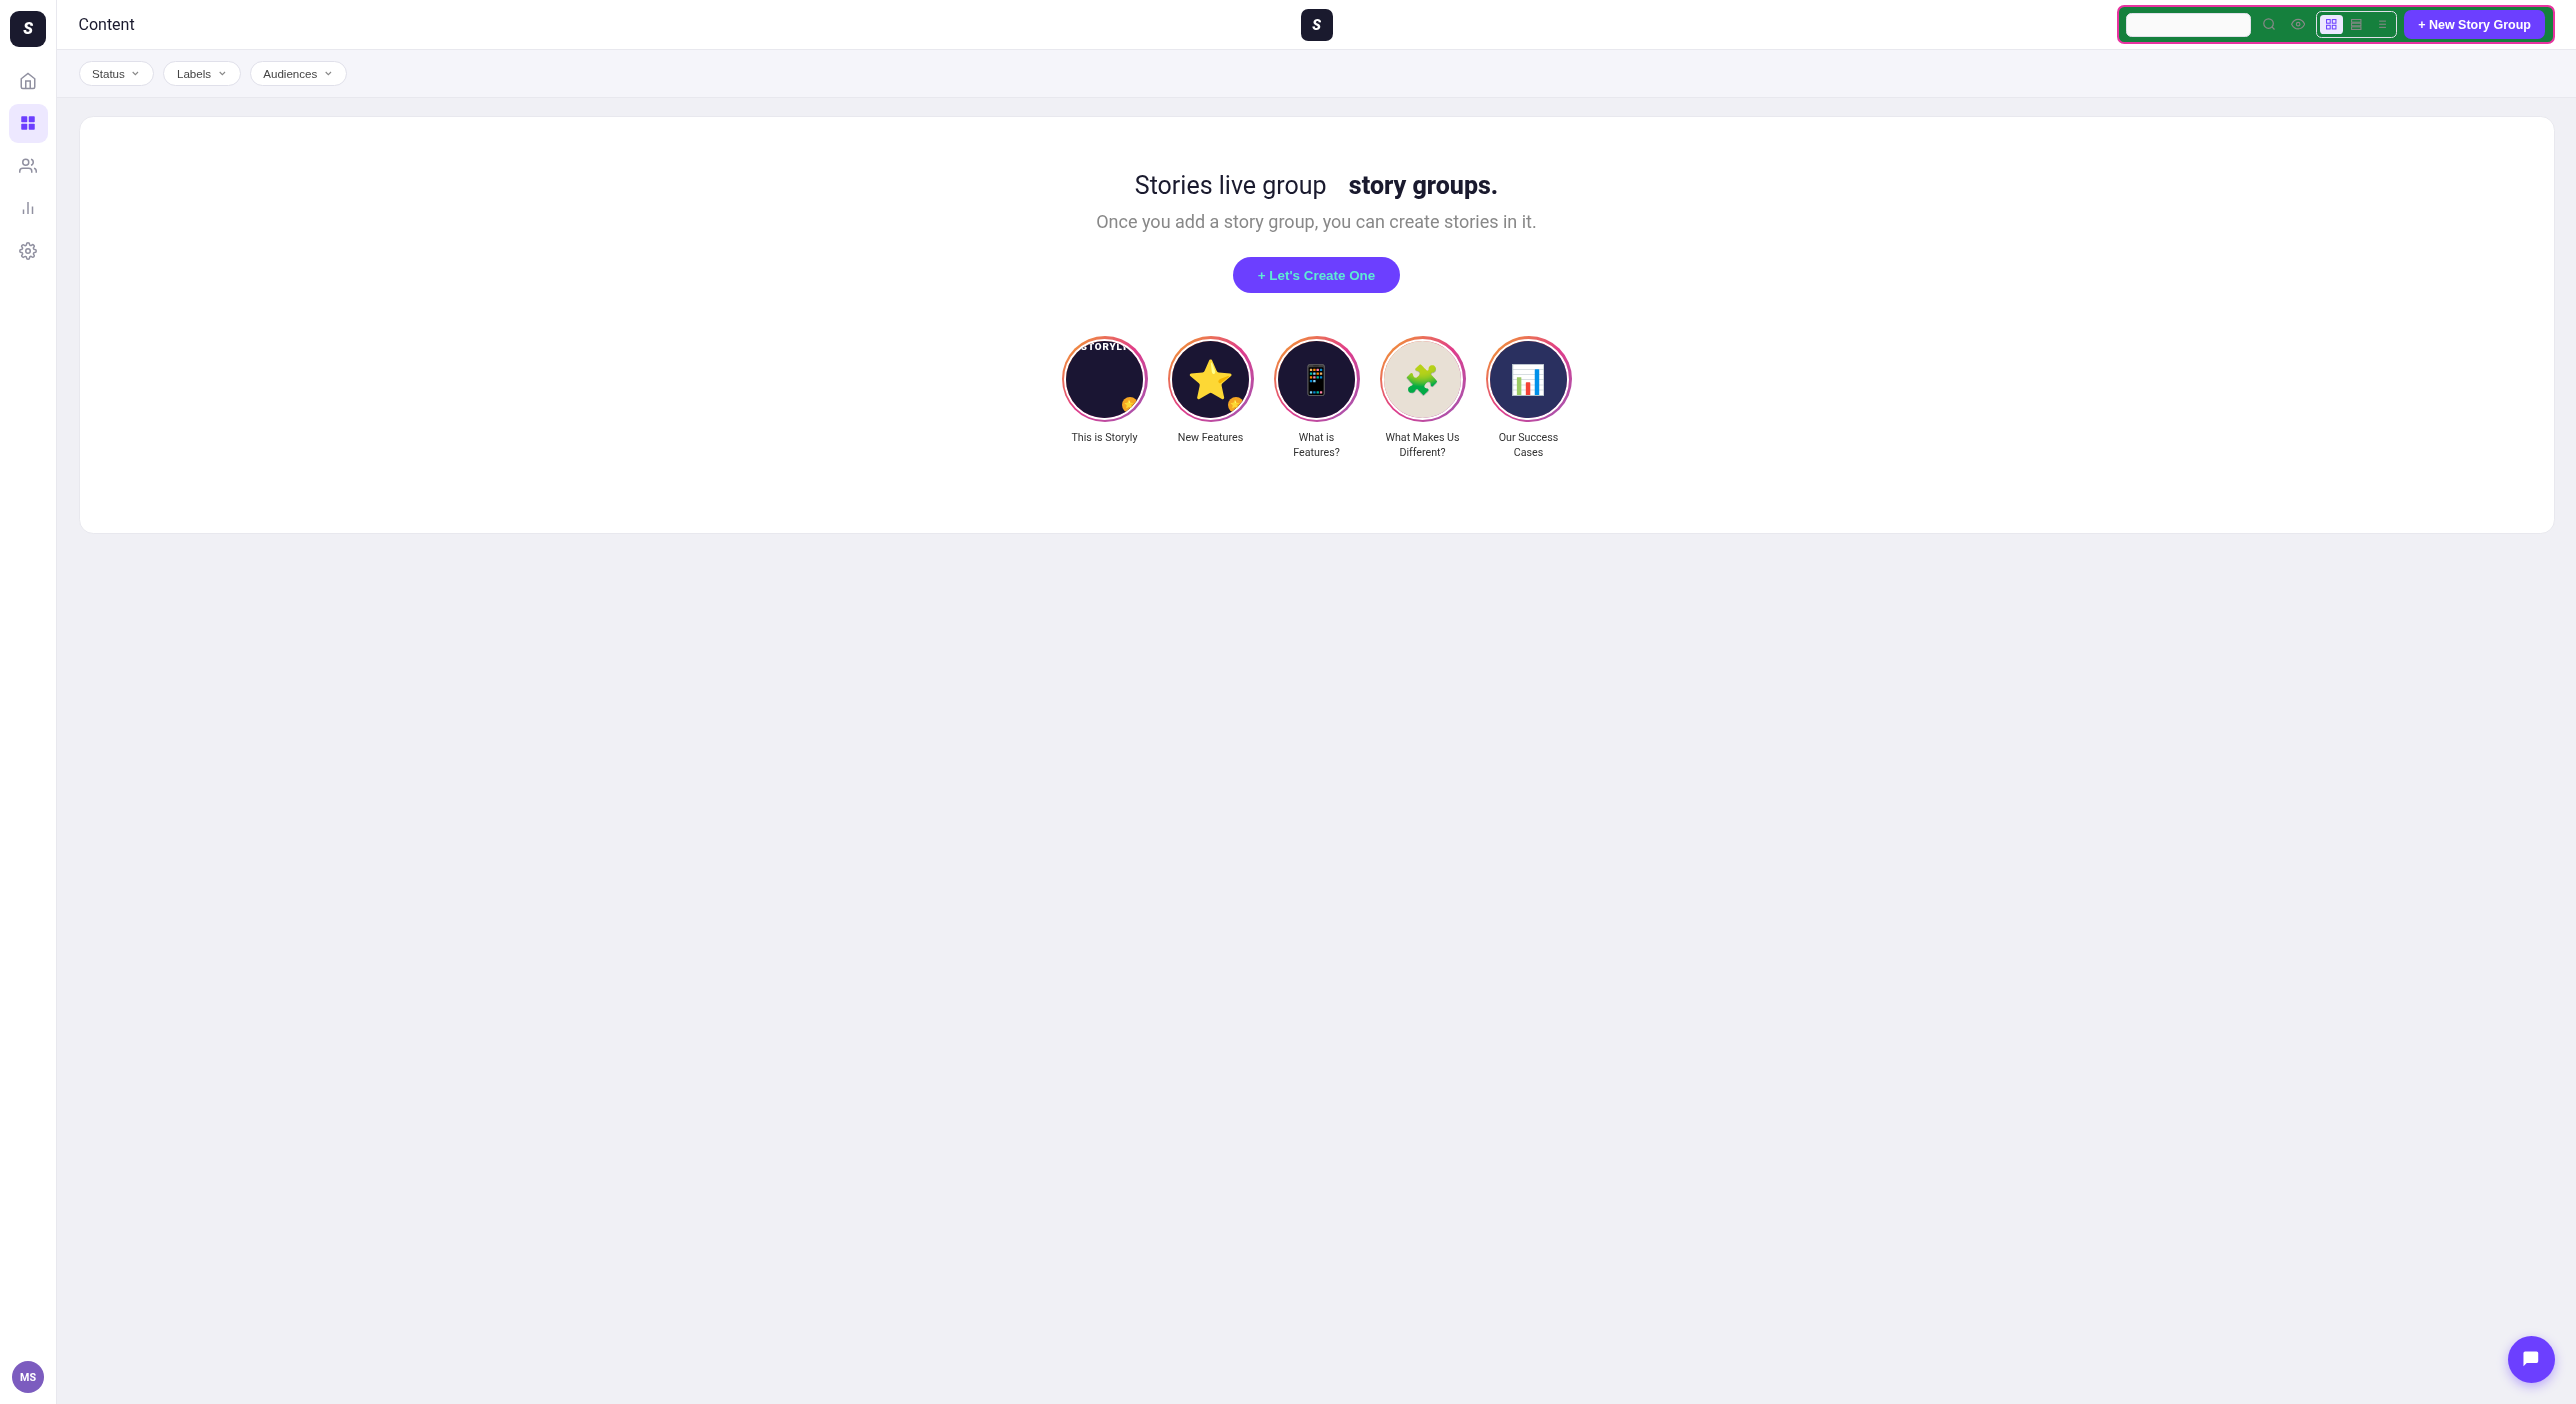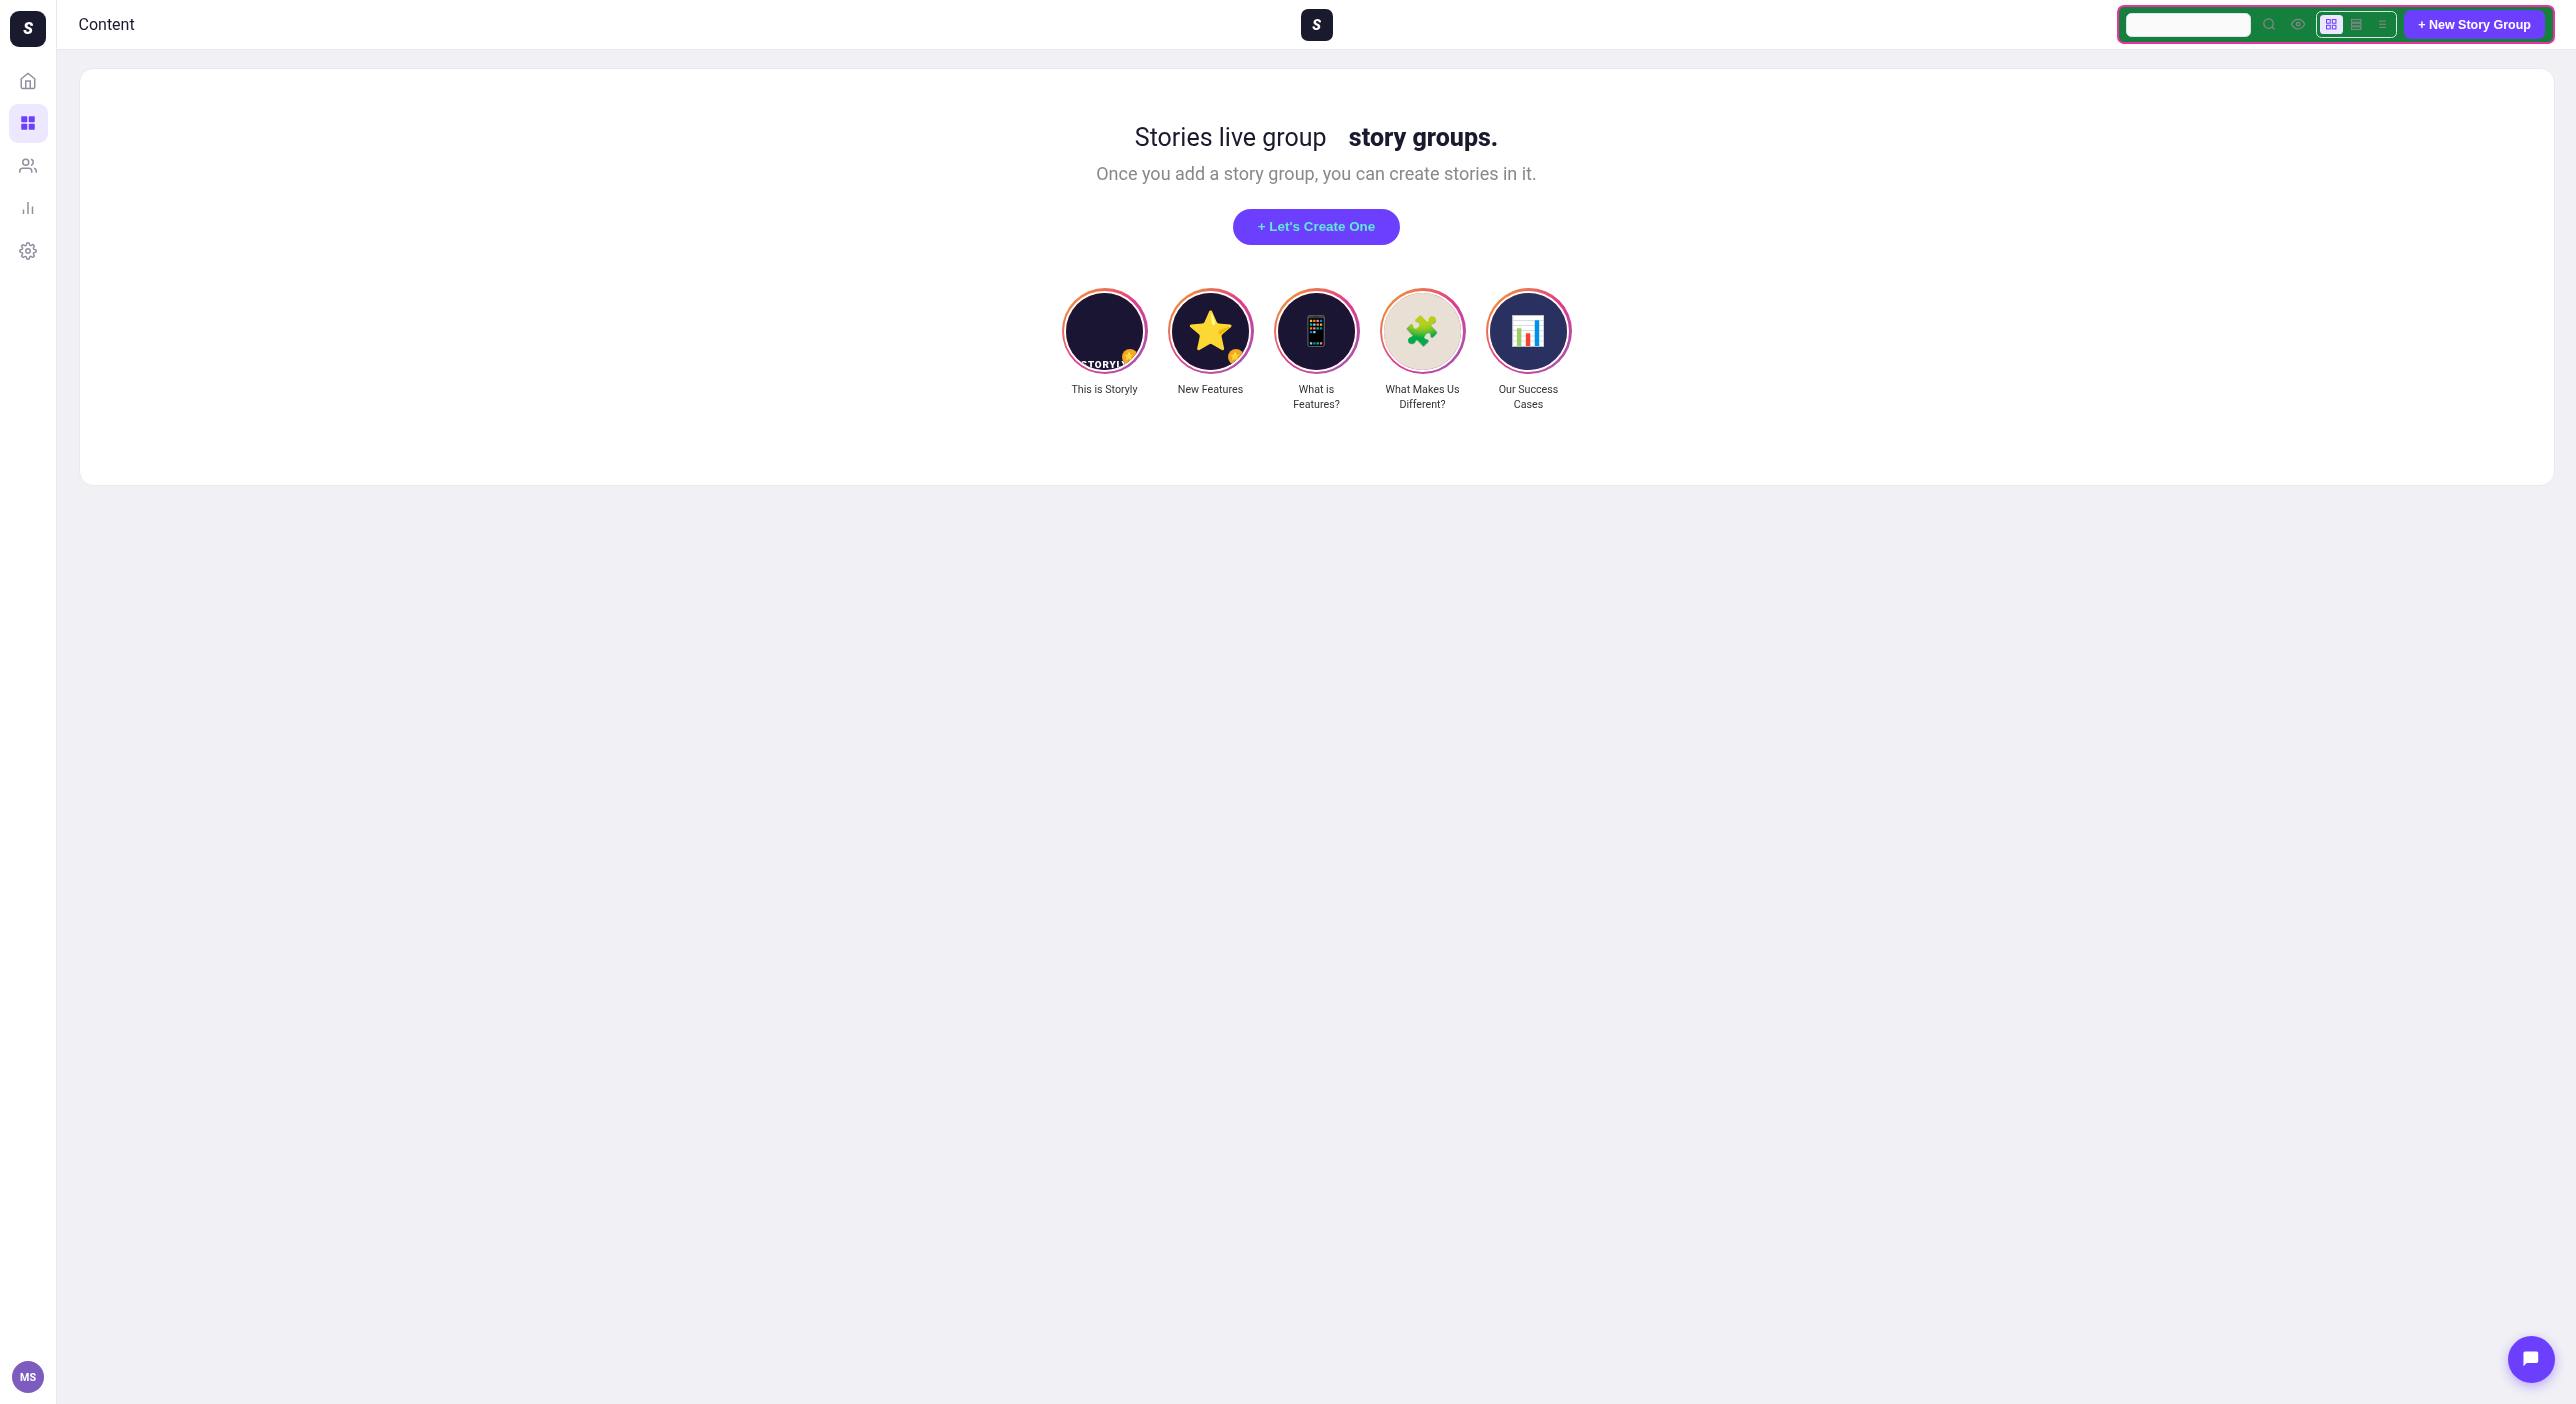--- a/index.html
+++ b/index.html
@@ -293,21 +293,21 @@
     }
 
     
     .circle-storyly {
       background: #1a1533;
       width: 100%;
       height: 100%;
       display: flex;
       flex-direction: column;
       align-items: center;
-      justify-content: flex-end;
+      justify-content: flex-start;
       position: relative;
     }
     .circle-storyly-text {
       color: #fff;
       font-weight: 900;
       font-size: 9.8px;
       letter-spacing: 0.9px;
     }
     .circle-badge {
       position: absolute;
@@ -490,20 +490,40 @@
             <line x1="3" y1="6" x2="3.01" y2="6"></line>
               <line x1="3" y1="12" x2="3.01" y2="12"></line>
               <line x1="3" y1="18" x2="3.01" y2="18"></line>
           </svg>
         </button>
       </div>
       <button class="new-story-btn">+ New Story Group</button>
     </div>
   </div>
 
+  <div class="filter-bar">
+    <button class="filter-btn">
+      <span>Status</span>
+      <svg viewBox="0 0 24 24" fill="none" stroke="currentColor" stroke-width="2.5">
+          <polyline points="6 9 12 15 18 9"></polyline>
+        </svg>
+    </button>
+    <button class="filter-btn">
+      <span>Labels</span>
+      <svg viewBox="0 0 24 24" fill="none" stroke="currentColor" stroke-width="2.5">
+          <polyline points="6 9 12 15 18 9"></polyline>
+        </svg>
+    </button>
+    <button class="filter-btn">
+      <span>Audiences</span>
+      <svg viewBox="0 0 24 24" fill="none" stroke="currentColor" stroke-width="2.5">
+          <polyline points="6 9 12 15 18 9"></polyline>
+        </svg>
+    </button>
+  </div>
 
   <div class="content-area">
     <div class="empty-state-card">
       <h1 class="empty-title">
         <span>Stories live group </span><strong>story groups.</strong>
       </h1>
       <p class="empty-subtitle">Once you add a story group, you can create stories in it.</p>
       <button class="create-btn">+ Let's Create One</button>
 
       <div class="story-examples">

